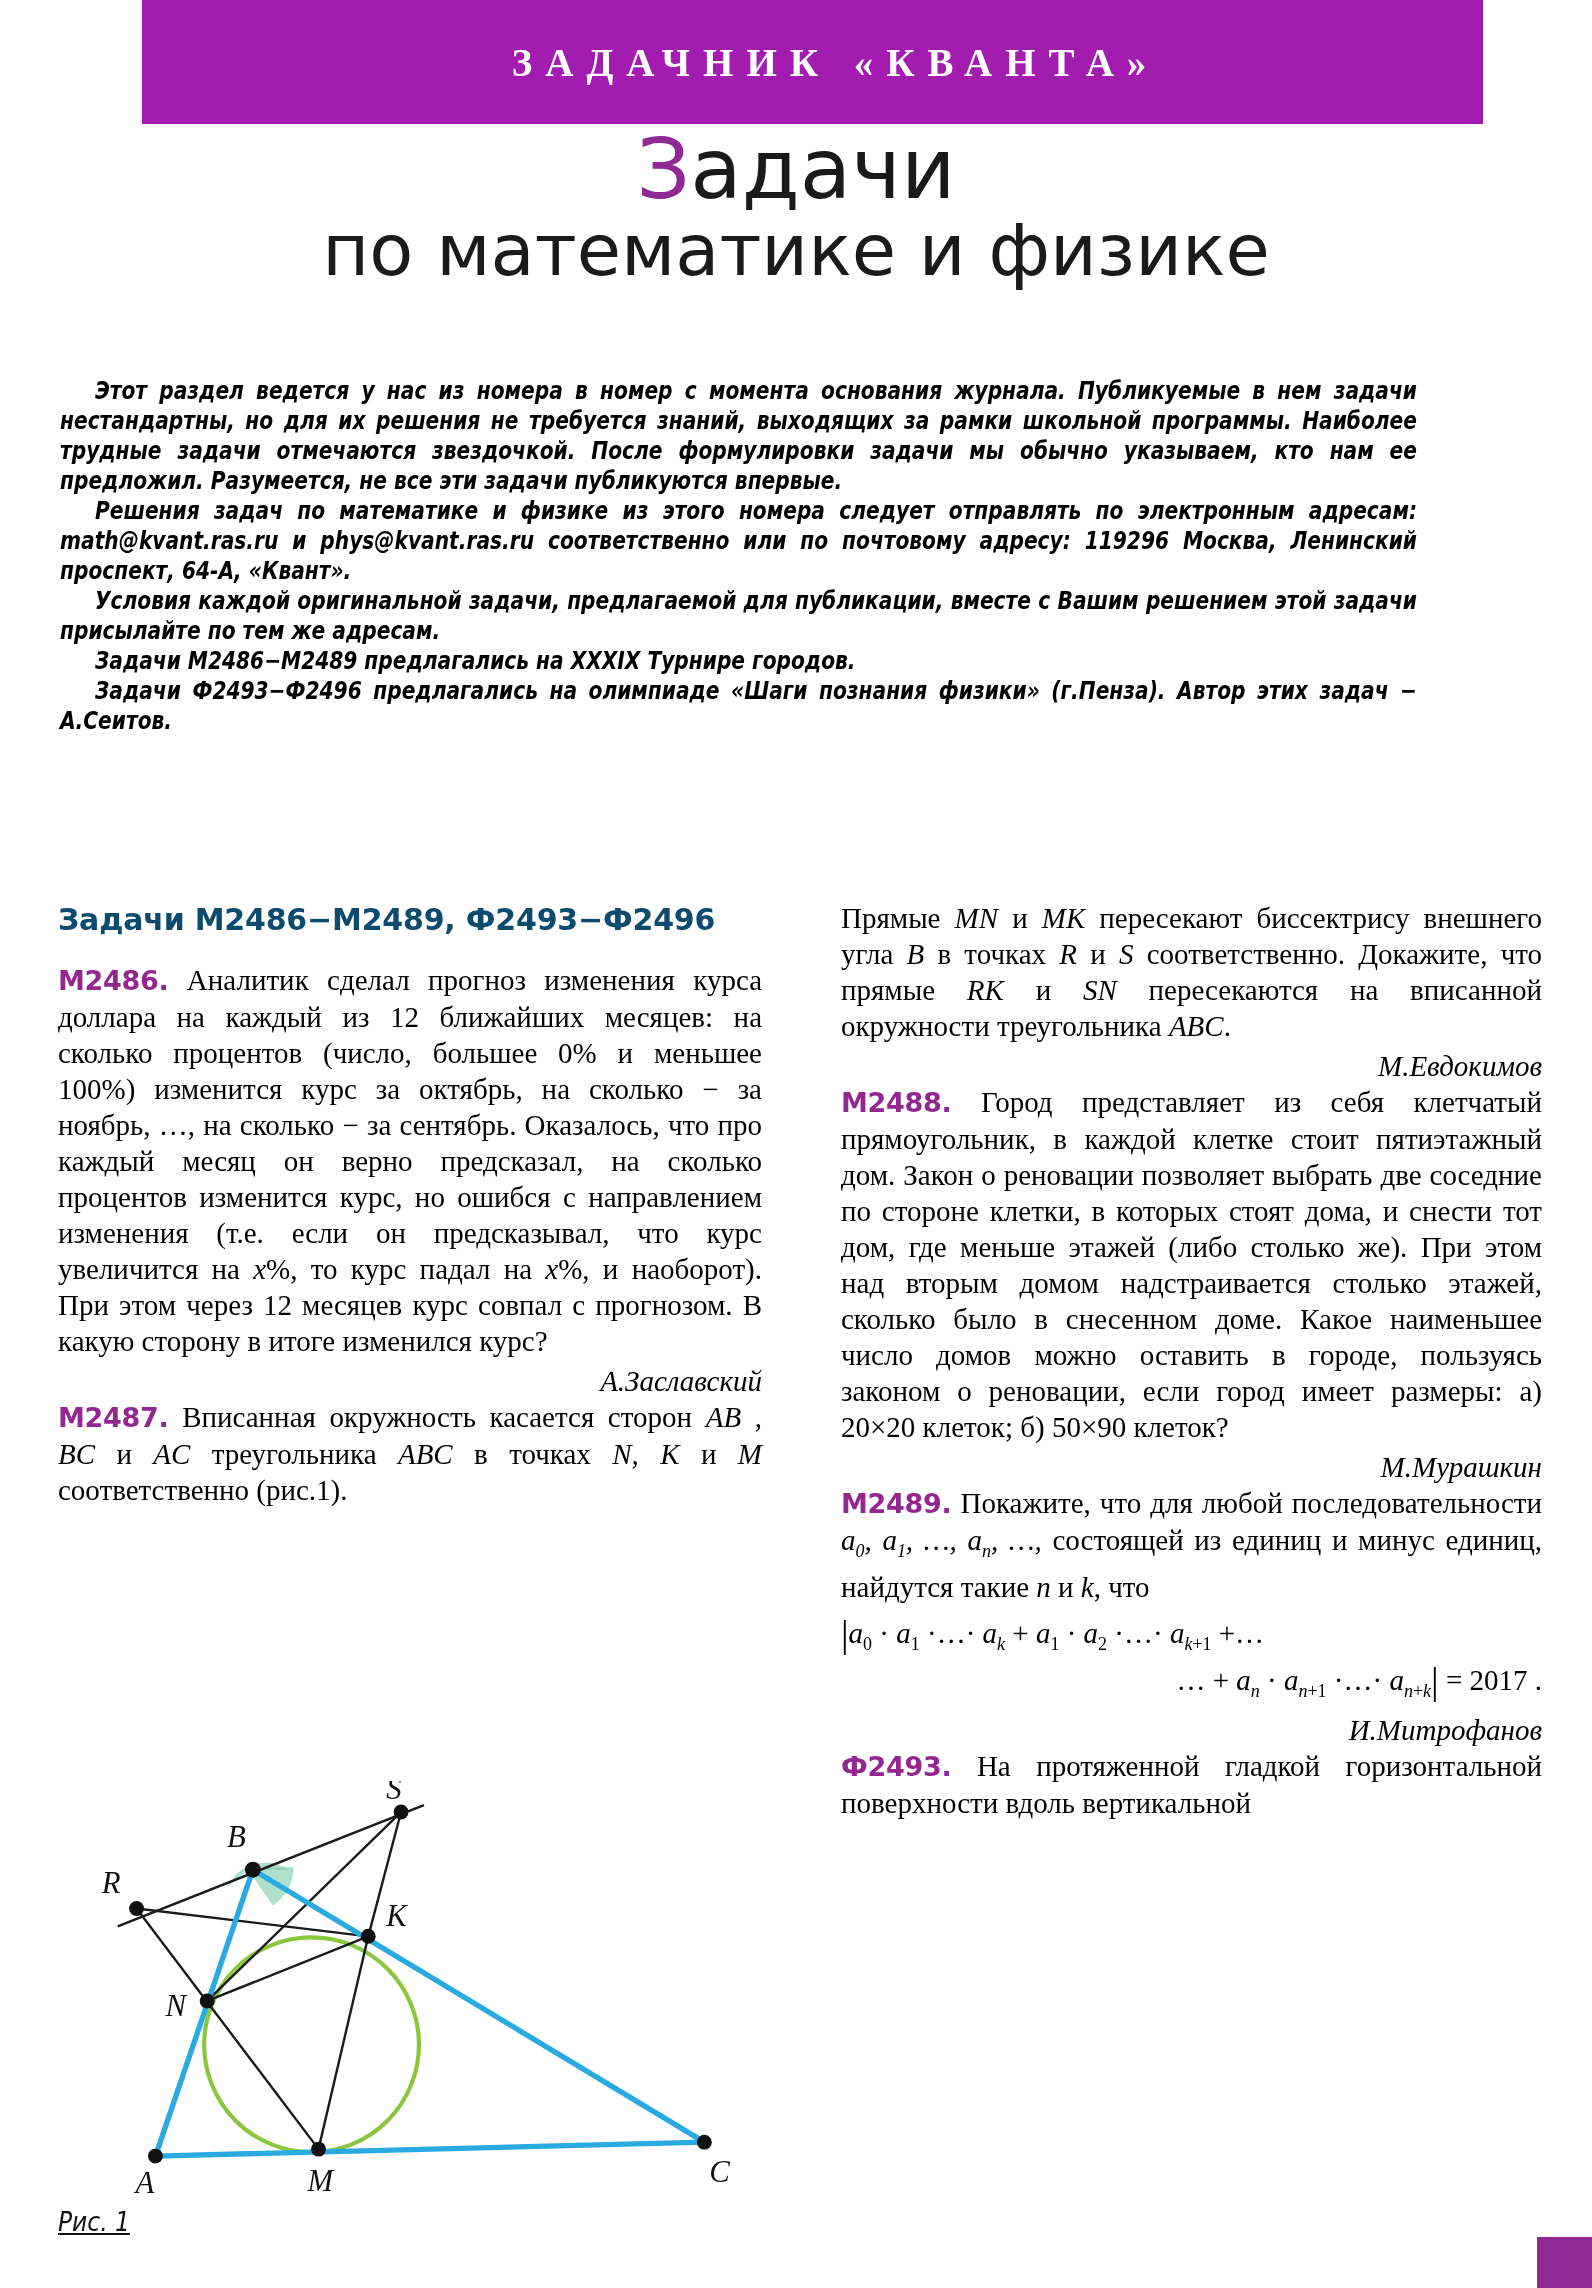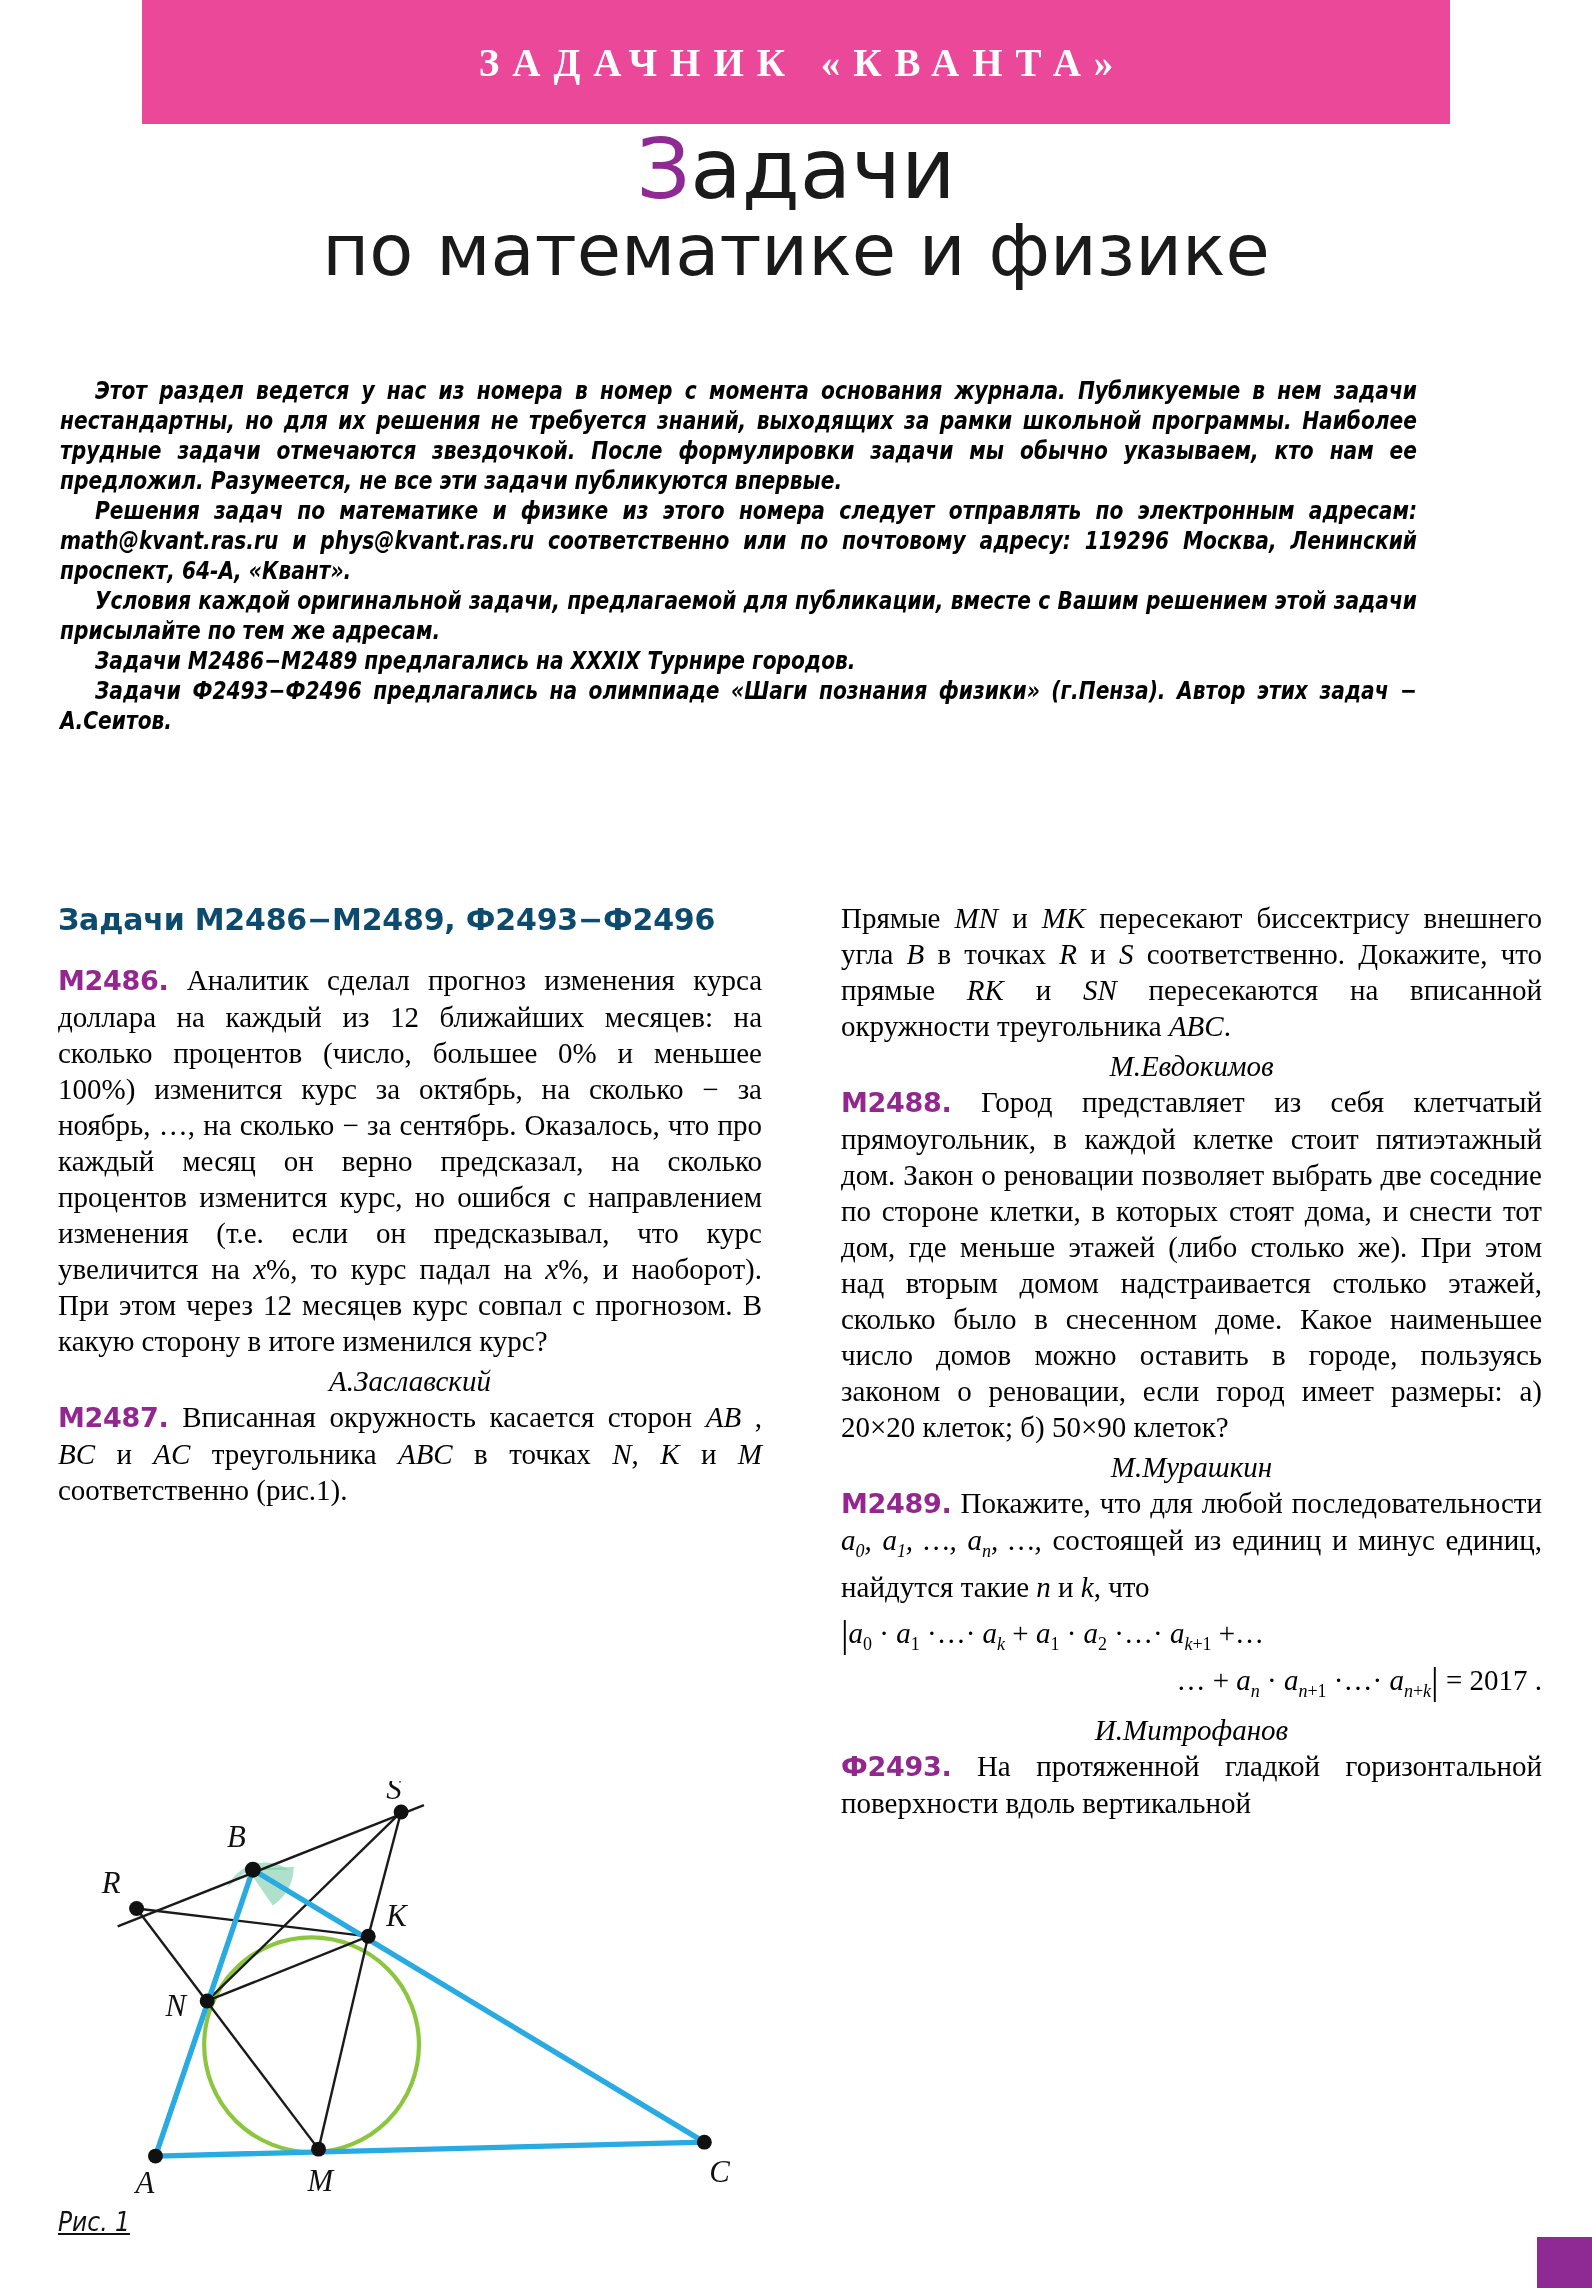--- a/index.html
+++ b/index.html
@@ -8,22 +8,22 @@
     background:#ffffff;
     font-family:"Liberation Serif", serif;
     position:relative;
     overflow:hidden;
   }
   .page{position:relative;width:1592px;height:2289px;}
 
   
   .banner{
     position:absolute;left:142px;top:0;width:1308px;height:124px;
-    background:#ec4899;
-    display:flex;align-items:center;justify-content:center;
+    background:#a21caf;
+    display:flex;align-items:center;justify-content:center;padding-left:33px;
   }
   .banner-text{
     color:#ffffff;
     font-family:"Liberation Serif", serif;
     font-size:39px;
     font-weight:700;
     letter-spacing:13px;
     text-indent:13px;
     white-space:nowrap;
   }
@@ -77,21 +77,21 @@
     white-space:nowrap;
   }
   .prob{margin:0 0 0 0;text-align:justify;}
   .pnum{
     font-family:"DejaVu Sans", sans-serif;
     font-weight:700;font-size:27px;
     color:#93278f;letter-spacing:-0.3px;margin-top:17px;
   }
   i.m{font-style:italic;}
   .author{
-    text-align:center;font-style:italic;margin:4px 0 0 0;
+    text-align:right;font-style:italic;margin:4px 0 0 0;
     font-size:29px;
   }
   .formula{
     margin-top:10px;font-size:29px;font-style:normal;
   }
   .formula .l1{display:block;text-align:left;}
   .formula .l2{display:block;text-align:right;}
   .vbar{font-size:38px;vertical-align:-4px;line-height:0;}
   sub{font-size:0.62em;}
 

